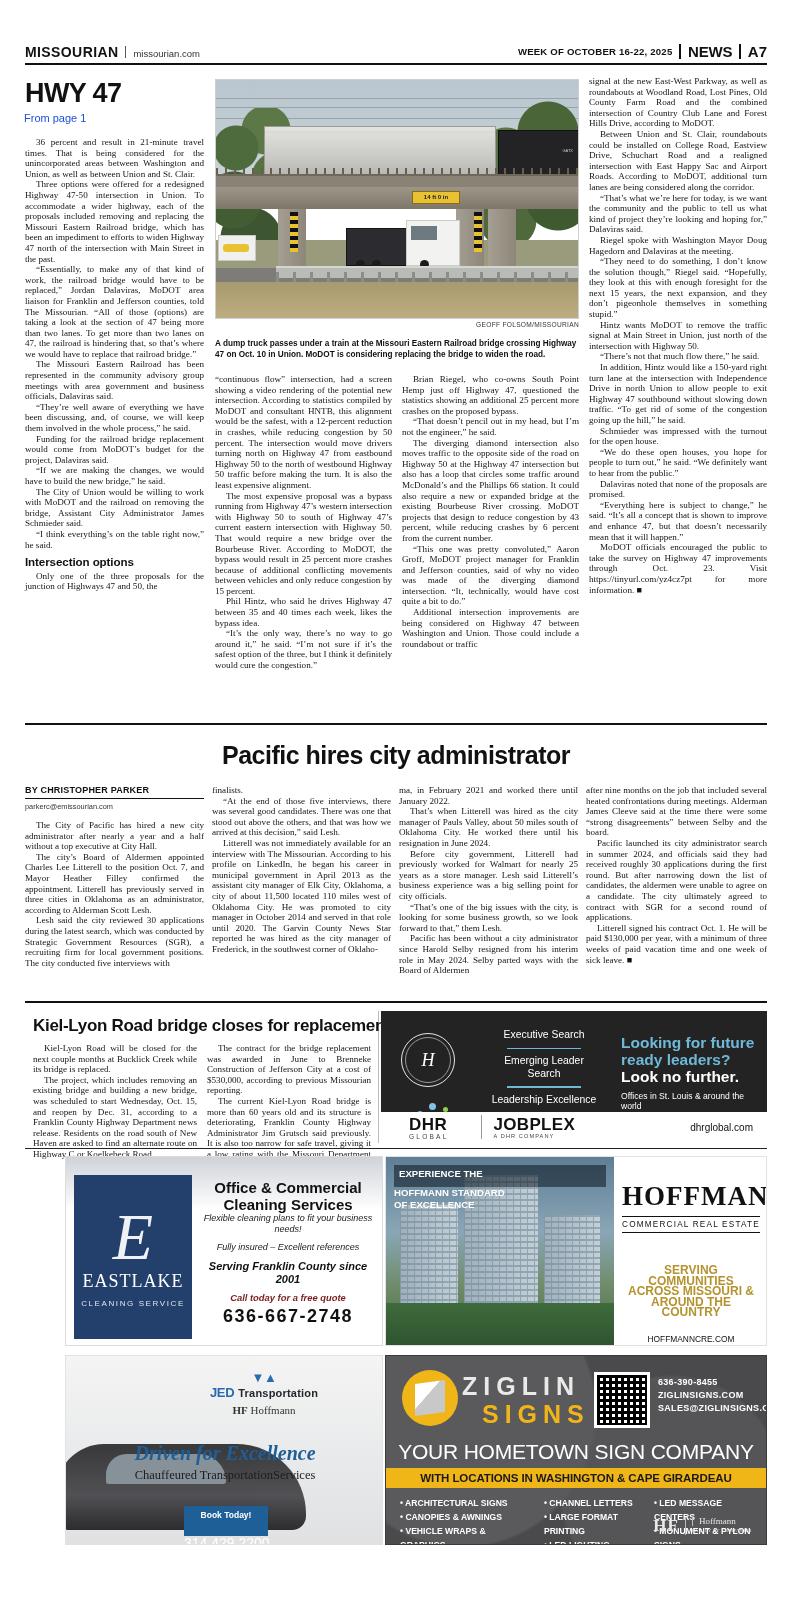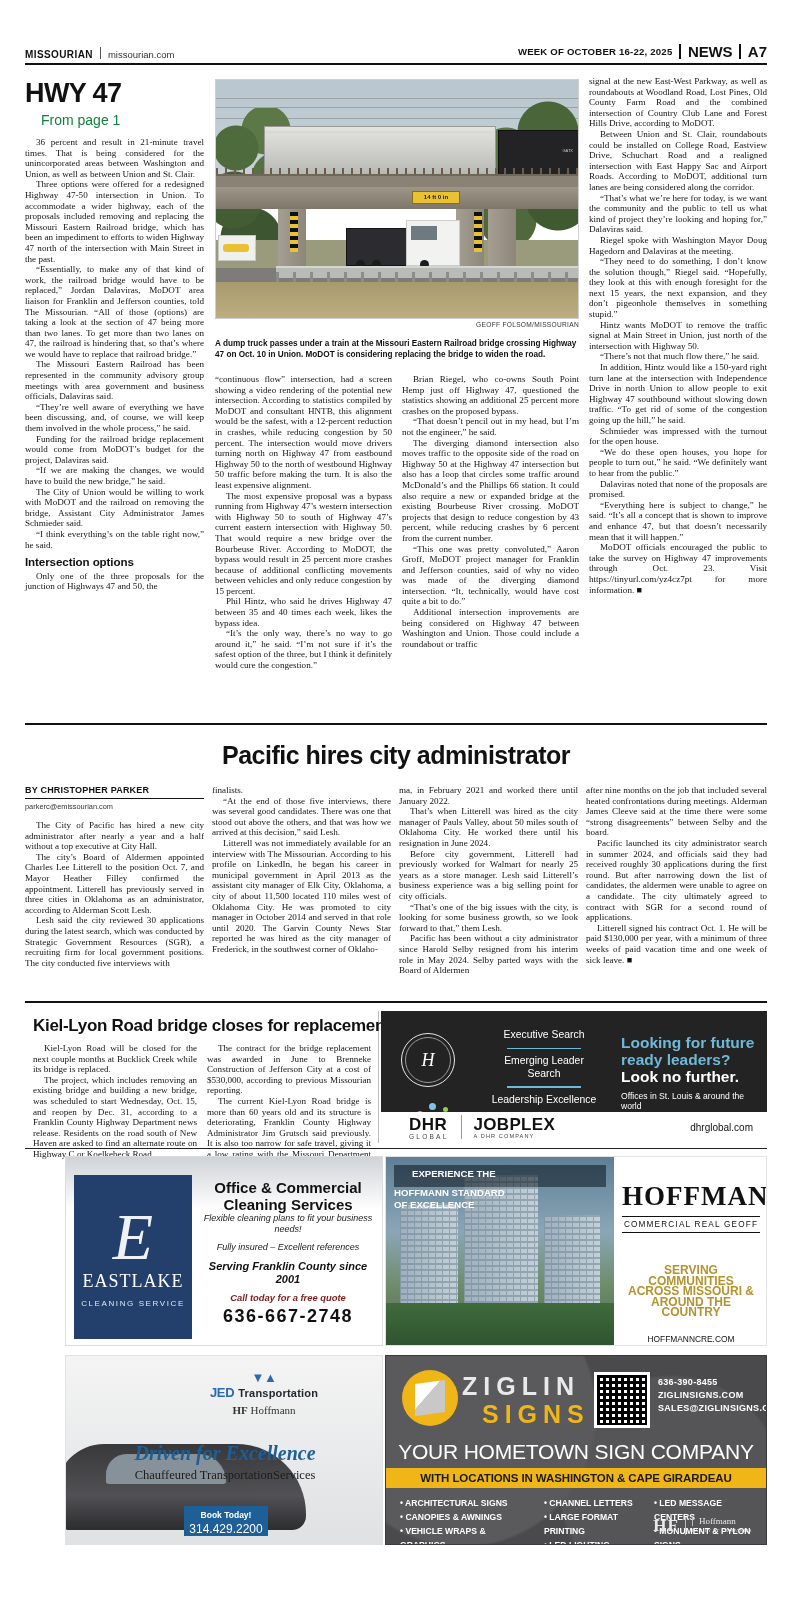--- a/index.html
+++ b/index.html
@@ -8,21 +8,21 @@
     width:792px;height:1620px;background:#ffffff;position:relative;
     margin:0 auto;overflow:hidden;box-sizing:border-box;
   }
   
   .masthead{
     position:absolute;left:25px;top:36px;width:742px;height:24px;
     display:flex;align-items:flex-end;justify-content:space-between;
     border-bottom:2.2px solid #111;padding-bottom:3px;
   }
   .mh-left{display:flex;align-items:baseline;gap:7px;}
-  .mh-brand{font-family:"Liberation Sans",sans-serif;font-weight:700;font-size:10px;letter-spacing:.4px;color:#111;text-align:right;}
+  .mh-brand{font-family:"Liberation Sans",sans-serif;font-weight:700;font-size:14px;letter-spacing:.4px;color:#111;text-align:right;}
   .mh-sep{display:inline-block;width:1px;height:12px;background:#555;position:relative;top:1px;}
   .mh-url{font-family:"Liberation Sans",sans-serif;font-size:9.5px;color:#333;}
   .mh-right{display:flex;align-items:center;gap:7px;}
   .mh-week{font-family:"Liberation Sans",sans-serif;font-weight:600;font-size:9.6px;letter-spacing:.2px;color:#111;}
   .mh-bar{display:inline-block;width:1.6px;height:15px;background:#111;}
   .mh-news{font-family:"Liberation Sans",sans-serif;font-weight:700;font-size:15px;letter-spacing:-.2px;color:#111;}
   .mh-page{font-family:"Liberation Sans",sans-serif;font-weight:700;font-size:15px;color:#111;}
 
   
   .body-col{
@@ -36,22 +36,22 @@
     color:#111;margin:7px 0 3px 0;letter-spacing:-.1px;
   }
 
   
   .kicker{
     position:absolute;left:25px;top:78px;
     font-family:"Liberation Sans",sans-serif;font-weight:700;
     font-size:27px;letter-spacing:-.6px;color:#111;
   }
   .frompage{
-    position:absolute;left:41px;top:112px;
-    font-family:"Liberation Sans",sans-serif;font-size:14px;color:#15803d;
+    position:absolute;left:24px;top:112px;
+    font-family:"Liberation Sans",sans-serif;font-size:11px;color:#1d4ed8;
   }
   .c1{position:absolute;left:25px;top:137px;width:179px;}
   .c2{position:absolute;left:215px;top:374px;width:177px;}
   .c3{position:absolute;left:402px;top:374px;width:177px;}
   .c4{position:absolute;left:589px;top:76px;width:178px;}
 
   
   .photo-wrap{position:absolute;left:215px;top:79px;width:364px;}
   .photo{width:364px;height:240px;position:relative;overflow:hidden;border:1px solid #cfcfcf;box-sizing:border-box;}
   .sky{position:absolute;left:0;top:0;right:0;height:128px;background:linear-gradient(#b9c6cf,#cdd6d8);}
@@ -145,21 +145,21 @@
   .hf-ring{position:absolute;left:24px;top:26px;width:44px;height:44px;border-radius:50%;border:.6px solid #9a9a9a;}
   .dots{position:absolute;left:22px;top:92px;width:78px;height:44px;}
   .dots i{position:absolute;border-radius:50%;display:block;}
   .dhr-mid{position:absolute;left:108px;top:18px;width:110px;text-align:center;color:#fff;
     font-family:"Liberation Sans",sans-serif;font-size:10.4px;line-height:12.5px;}
   .dhr-div{height:1.6px;background:#6fb9d8;margin:6px 18px;}
   .dhr-right{position:absolute;left:240px;top:24px;width:140px;}
   .dhr-h1{font-family:"Liberation Sans",sans-serif;font-weight:700;font-size:15.5px;line-height:16.5px;color:#6fb9d8;}
   .dhr-h2{font-family:"Liberation Sans",sans-serif;font-weight:700;font-size:15.5px;line-height:16.5px;color:#fff;margin-top:1px;}
   .dhr-sub{font-family:"Liberation Sans",sans-serif;font-size:8.6px;line-height:10px;color:#fff;margin-top:5px;}
-  .dhr-bot{position:absolute;left:0;right:0;bottom:0;height:30px;background:#fff;display:flex;align-items:center;}
+  .dhr-bot{position:absolute;left:0;right:0;bottom:0;height:30px;background:#fff;display:flex;align-items:center;gap:20px;}
   .dhr-logo{font-family:"Liberation Sans",sans-serif;font-weight:700;font-size:17px;color:#111;margin-left:28px;letter-spacing:.5px;}
   .dhr-logo small{display:block;font-size:6.6px;letter-spacing:2.2px;font-weight:400;color:#444;margin-top:-2px;}
   .jobplex{font-family:"Liberation Sans",sans-serif;font-weight:700;font-size:17px;color:#111;margin-left:12px;letter-spacing:.3px;border-left:1px solid #999;padding-left:12px;}
   .jobplex small{display:block;font-size:5.6px;letter-spacing:1.1px;font-weight:400;color:#444;margin-top:-2px;}
   .dhr-url{margin-left:auto;margin-right:14px;font-family:"Liberation Sans",sans-serif;font-size:10px;color:#111;}
 
   
   .eastlake{
     position:absolute;left:65px;top:1156px;width:318px;height:190px;
     background:linear-gradient(#cfd3d8,#ffffff 28%,#ffffff);border:1px solid #dcdcdc;box-sizing:border-box;
@@ -182,21 +182,21 @@
     position:absolute;left:385px;top:1156px;width:382px;height:190px;
     background:#fff;border:1px solid #e2e2e2;box-sizing:border-box;overflow:hidden;
   }
   .hoff-img{position:absolute;left:0;top:0;width:228px;height:188px;
      background:linear-gradient(#5f7f96,#8aa6b6 40%,#6d8a68 70%,#4e6b4a);overflow:hidden;}
   .bldg{position:absolute;background:linear-gradient(90deg,#9fb0bc,#c3d0d8);}
   .bldg i{position:absolute;left:0;right:0;top:0;bottom:0;
      background:repeating-linear-gradient(#6f8796 0 2px,transparent 2px 6px),
                 repeating-linear-gradient(90deg,#6f8796 0 1px,transparent 1px 7px);opacity:.55;}
   .hoff-ban{position:absolute;left:8px;top:8px;width:212px;height:22px;background:rgba(10,20,30,.55);
-     color:#fff;font-family:"Liberation Sans",sans-serif;font-weight:700;font-size:9.6px;line-height:11px;padding:3px 18px;box-sizing:border-box;}
+     color:#fff;font-family:"Liberation Sans",sans-serif;font-weight:700;font-size:9.6px;line-height:11px;padding:3px 5px;box-sizing:border-box;}
   .hoff-ban2{position:absolute;left:8px;top:30px;color:#fff;font-family:"Liberation Sans",sans-serif;
      font-weight:700;font-size:9.6px;}
   .hoff-right{position:absolute;left:236px;top:24px;width:138px;text-align:center;}
   .hoff-hf{font-family:"Liberation Serif",serif;font-weight:700;font-size:27px;letter-spacing:1px;color:#111;}
   .hoff-cre{font-family:"Liberation Sans",sans-serif;font-size:8.2px;letter-spacing:1.2px;color:#111;
      border-top:1px solid #111;border-bottom:1px solid #111;padding:3px 0;margin-top:4px;}
   .hoff-serve{font-family:"Liberation Sans",sans-serif;font-weight:700;font-size:12px;line-height:10.5px;color:#b4932f;margin-top:32px;}
   .hoff-url{font-family:"Liberation Sans",sans-serif;font-size:8.4px;color:#111;margin-top:16px;}
 
   
@@ -211,21 +211,21 @@
   .jed-mark{font-family:"Liberation Sans",sans-serif;font-weight:700;font-size:13px;color:#2a6ab0;letter-spacing:-.3px;}
   .jed-name{font-family:"Liberation Sans",sans-serif;font-weight:700;font-size:11px;color:#22272c;letter-spacing:.2px;}
   .jed-hf{font-family:"Liberation Serif",serif;font-size:11px;color:#333;margin-top:4px;}
   .jed-tag{position:absolute;left:14px;top:86px;width:290px;text-align:center;
      font-family:"Liberation Serif",serif;font-style:italic;font-weight:700;font-size:20px;color:#1f5f97;}
   .jed-sub{position:absolute;left:14px;top:112px;width:290px;text-align:center;
      font-family:"Liberation Serif",serif;font-size:12.5px;color:#1c1c1c;}
   .jed-btn{position:absolute;left:118px;top:150px;width:84px;height:30px;background:#1f5f97;color:#fff;
      font-family:"Liberation Sans",sans-serif;font-size:8px;text-align:center;padding-top:4px;box-sizing:border-box;line-height:10px;}
   .jed-btn b{display:block;font-size:8.5px;}
-  .jed-btn span{display:block;font-size:12px;margin-top:4px;}
+  .jed-btn span{display:block;font-size:14px;margin-top:18px;}
 
   
   .zig{
     position:absolute;left:385px;top:1355px;width:382px;height:190px;
     background:#4a4a4c;border:1px solid #3a3a3c;box-sizing:border-box;overflow:hidden;
     background-image:radial-gradient(circle at 20% 30%,#5a5a5c 0 40%,transparent 41%),
                      radial-gradient(circle at 75% 70%,#555557 0 35%,transparent 36%);
   }
   .zig-badge{position:absolute;left:16px;top:14px;width:56px;height:56px;border-radius:50%;background:#f0b517;}
   .zig-badge:after{content:"";position:absolute;left:13px;top:12px;width:30px;height:32px;
@@ -481,21 +481,21 @@
       <div class="bldg" style="left:158px;top:58px;width:56px;height:130px;">
           <i></i>
         </div>
       <div style="position:absolute;left:0;right:0;bottom:0;height:42px;background:linear-gradient(#3f6b3c,#2e5430);"></div>
       <div class="hoff-ban">EXPERIENCE THE</div>
       <div class="hoff-ban2">HOFFMANN STANDARD</div>
       <div class="hoff-ban2" style="top:42px;">OF EXCELLENCE</div>
     </div>
     <div class="hoff-right">
       <div class="hoff-hf">HOFFMANN</div>
-      <div class="hoff-cre">COMMERCIAL REAL GEOFF</div>
+      <div class="hoff-cre">COMMERCIAL REAL ESTATE</div>
       <div class="hoff-serve">SERVING COMMUNITIES ACROSS MISSOURI &amp; AROUND THE COUNTRY</div>
       <div class="hoff-url">HOFFMANNCRE.COM</div>
     </div>
   </div>
 
   <div class="jed">
     <div class="jed-car"></div>
     <div class="jed-logo">
       <div class="jed-mark">▼▲</div>
       <div style="display:flex;align-items:baseline;justify-content:center;gap:4px;">

